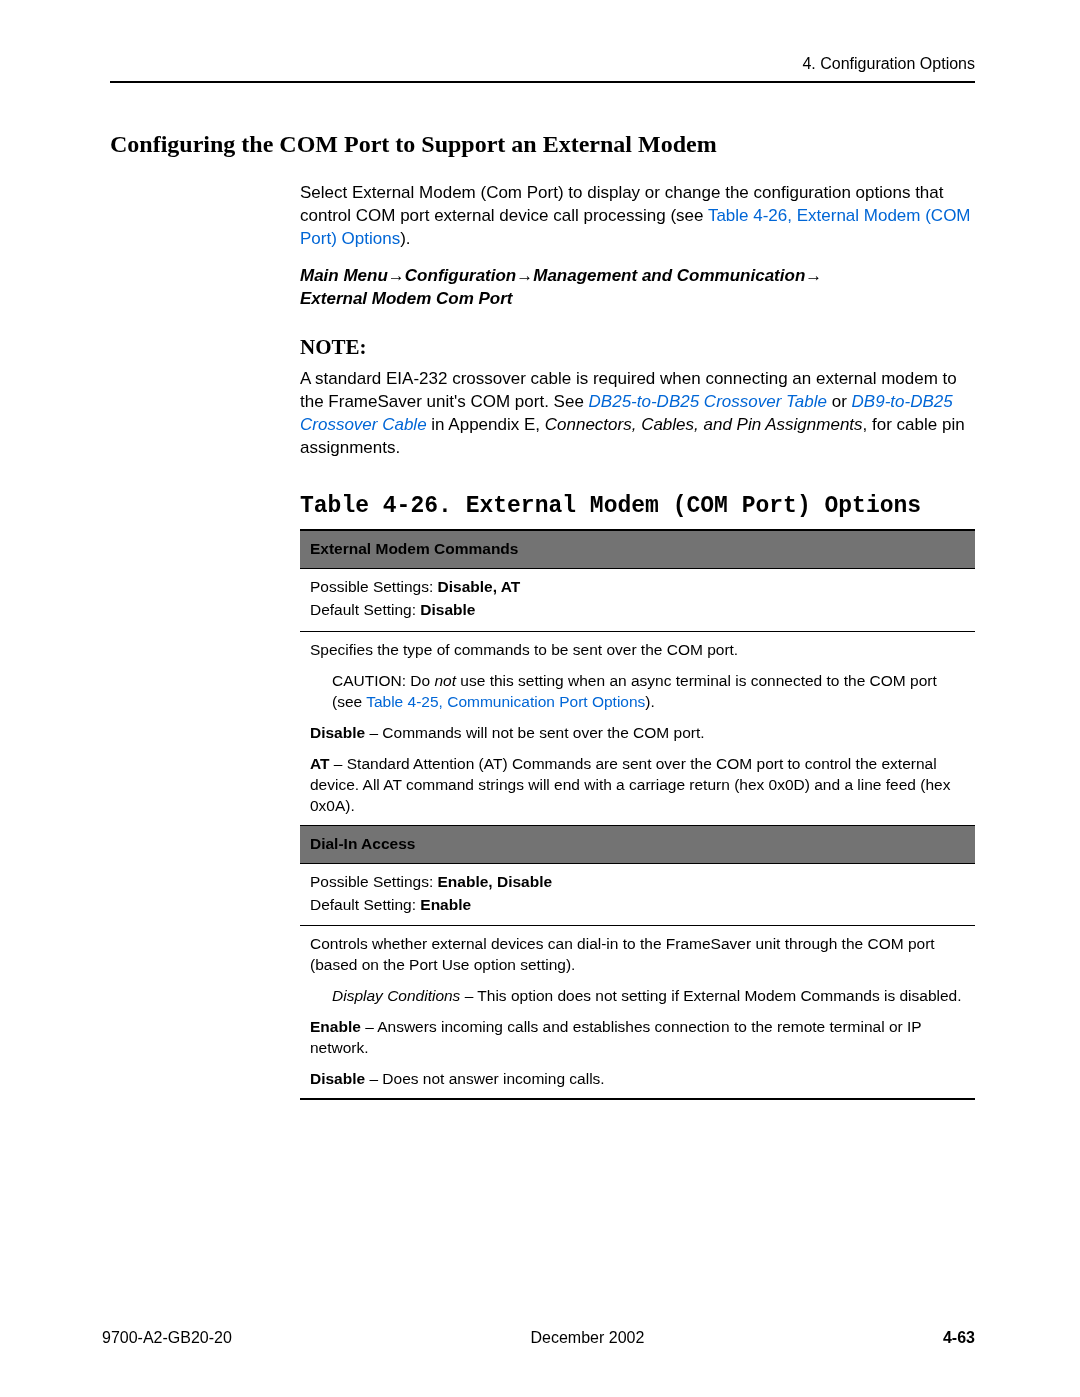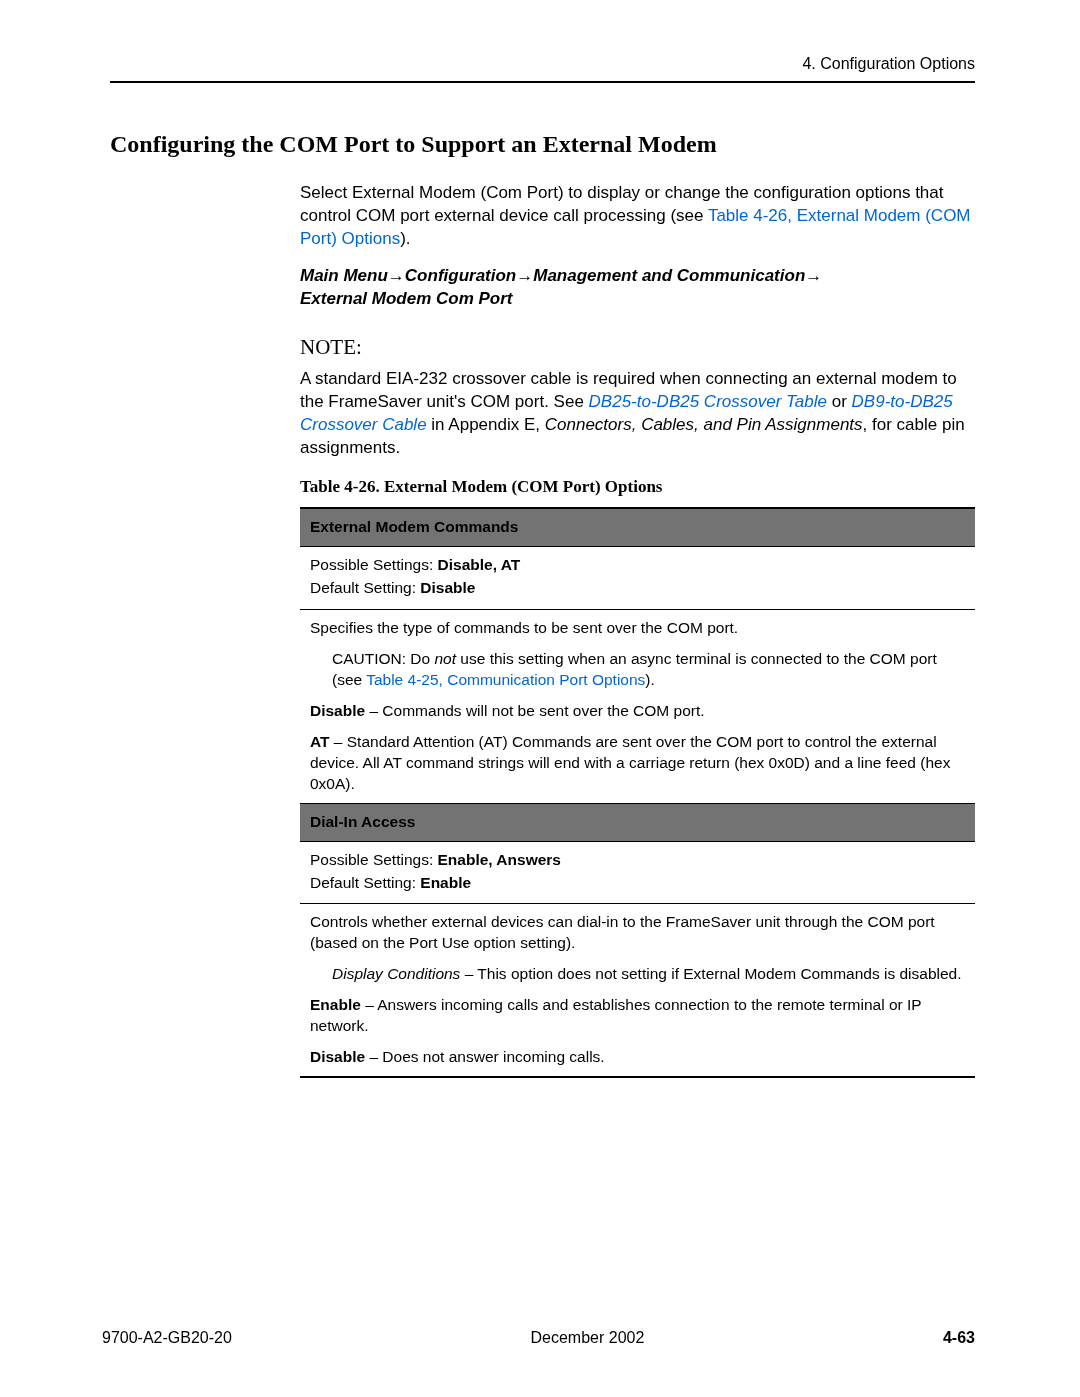--- a/index.html
+++ b/index.html
@@ -46,29 +46,29 @@
   }
   .menu-path {
     font-style: italic;
     font-size: 17px;
     line-height: 1.35;
     margin-bottom: 24px;
     font-weight: bold;
   }
   .note-heading {
     font-family: "Times New Roman", Times, serif;
-    font-weight: normal;
+    font-weight: bold;
     font-size: 21px;
     margin: 22px 0 8px 0;
   }
   .table-caption {
-    font-family: Liberation Serif, serif;
+    font-family: Liberation Mono, monospace;
     font-weight: bold;
-    font-size: 17px;
-    margin: 18px 0 10px 0;
+    font-size: 23px;
+    margin: 34px 0 10px 0;
   }
   table.options {
     width: 100%;
     border-collapse: collapse;
     border-top: 2px solid #000;
     border-bottom: 2px solid #000;
   }
   table.options td {
     border-top: 1px solid #000;
     border-bottom: 1px solid #000;
@@ -150,21 +150,21 @@
           <div style="margin-bottom:10px;"><span class="b">Disable</span><span> – Commands will not be sent over the COM port.</span></div>
           <div><span class="b">AT</span><span> – Standard Attention (AT) Commands are sent over the COM port to control the external device. All AT command strings will end with a carriage return (hex 0x0D) and a line feed (hex 0x0A).</span></div>
         </td>
       </tr>
       <tr>
         <td class="shaded">Dial-In Access</td>
       </tr>
       <tr>
         <td>
           <div class="inner-cell">
-            <div><span>Possible Settings: </span><span class="b">Enable, Answers</span></div>
+            <div><span>Possible Settings: </span><span class="b">Enable, Disable</span></div>
             <div><span>Default Setting: </span><span class="b">Enable</span></div>
           </div>
         </td>
       </tr>
       <tr>
         <td>
           <div style="margin-bottom:10px;">Controls whether external devices can dial-in to the FrameSaver unit through the COM port (based on the Port Use option setting).</div>
           <div class="caution-block">
             <span class="i">Display Conditions</span><span> – This option does not setting if External Modem Commands is disabled.</span>
           </div>

